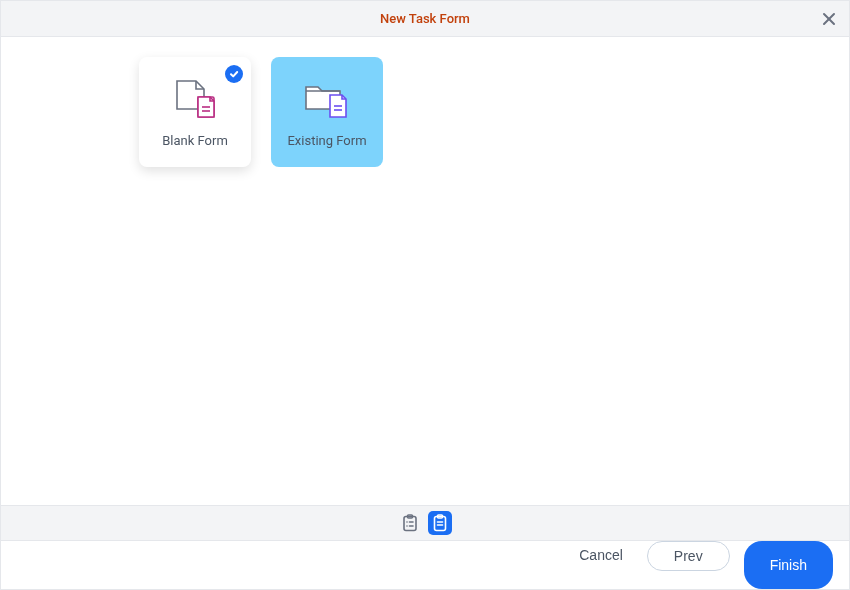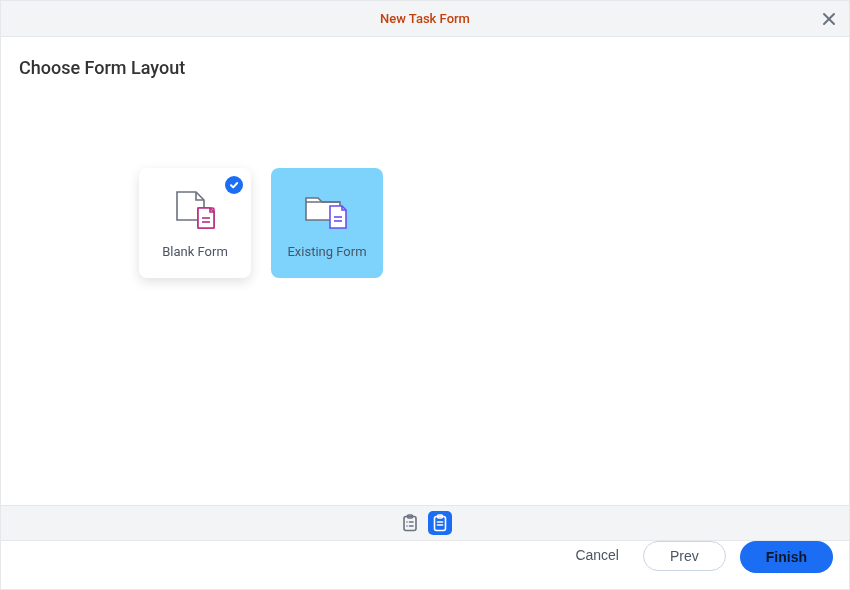--- a/index.html
+++ b/index.html
@@ -148,44 +148,43 @@
       border: 1px solid #cbd5e1;
       color: #4b5563;
       font-size: 14px;
       cursor: pointer;
       padding: 6px 26px;
       border-radius: 18px;
     }
     .btn-primary {
       background: #1b6ef3;
       border: none;
-      color: #0f172a;
+      color: #ffffff;
       font-size: 14px;
-      font-weight: 700;
-      cursor: pointer;
-      padding: 8px 26px;
+      font-weight: 400;
+      cursor: pointer;
+      padding: 16px 26px;
       border-radius: 18px;
     }
   </style>
 </head>
 <body>
 
 <div class="dialog">
   <div class="header">
     <span class="header-title">New Task Form</span>
     <div class="close-btn">
       <svg width="16" height="16" viewBox="0 0 16 16" fill="none" stroke="currentColor" stroke-width="2" stroke-linecap="round">
         <line x1="3" y1="3" x2="13" y2="13"></line>
         <line x1="13" y1="3" x2="3" y2="13"></line>
       </svg>
     </div>
   </div>
 
   <div class="body">
-    <div class="section-title">Choose Form Layout</div>
 
     <div class="cards">
 
       <div class="card selected">
         <div class="check-badge">
           <svg width="10" height="10" viewBox="0 0 10 10" fill="none" stroke="#fff" stroke-width="2" stroke-linecap="round" stroke-linejoin="round">
             <polyline points="2,5.2 4.2,7.4 8.2,3"></polyline>
           </svg>
         </div>
         <div class="icon-wrap">

